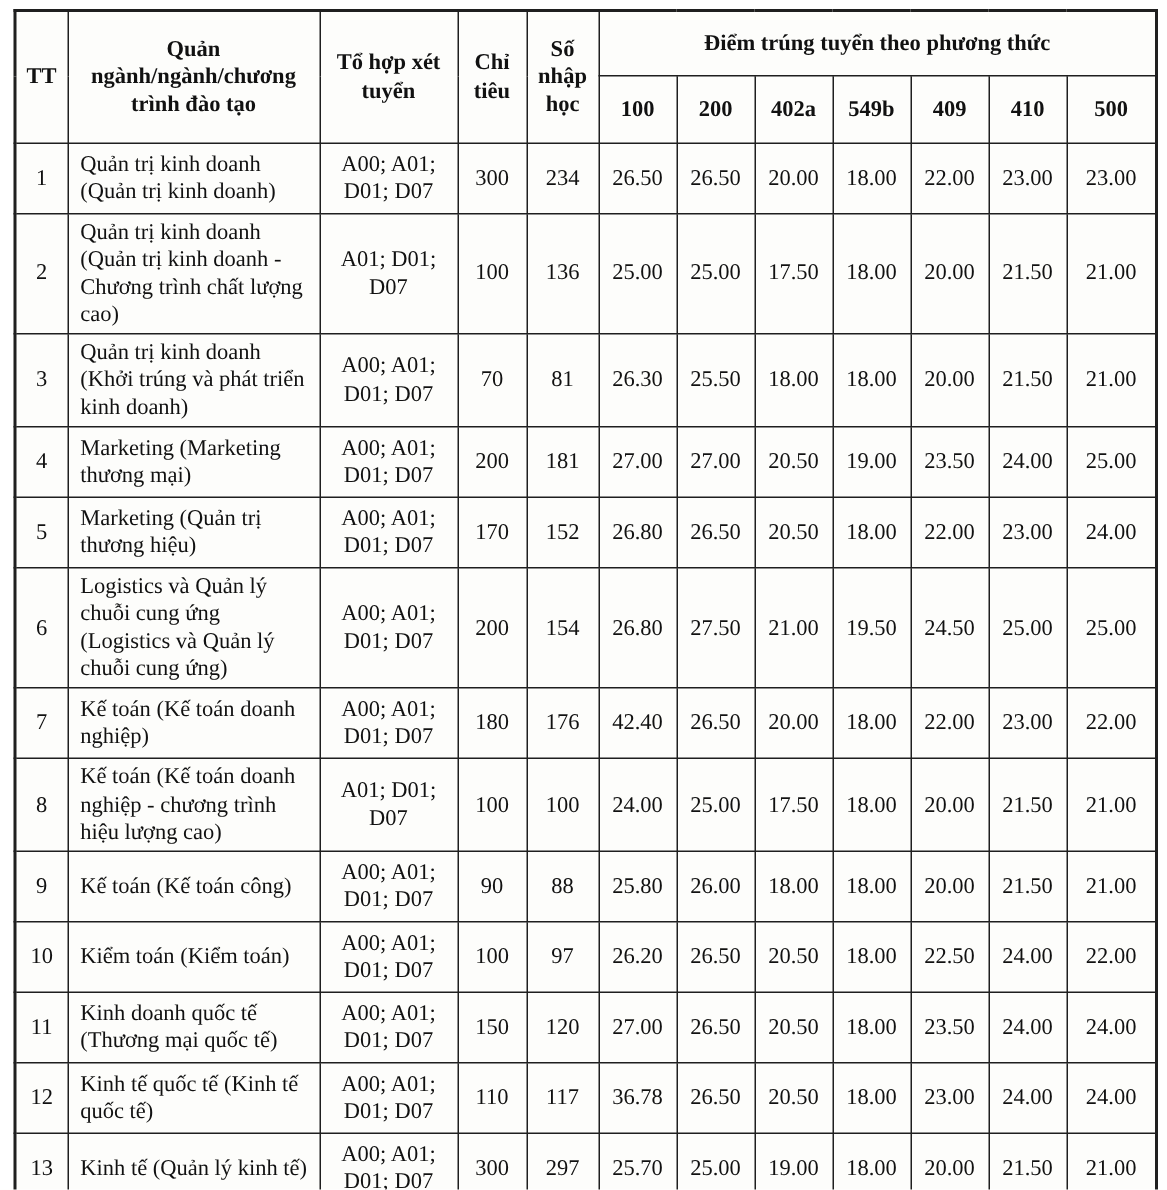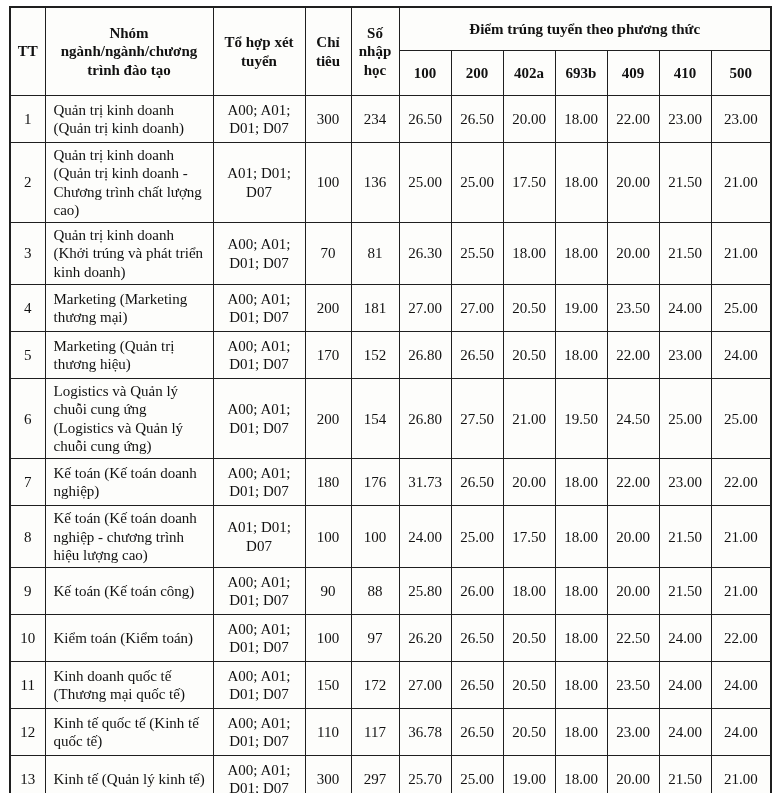--- a/index.html
+++ b/index.html
@@ -83,31 +83,31 @@
       <col class="w-s">
       <col class="w-s">
       <col class="w-s">
       <col class="w-s">
       <col class="w-s">
       <col class="w-s-last">
     </colgroup>
     <thead>
       <tr class="group-row">
         <th rowspan="2">TT</th>
-        <th rowspan="2">Nhóm ngành/ngành/chương trình đào tạo</th>
+        <th rowspan="2">Quản ngành/ngành/chương trình đào tạo</th>
         <th rowspan="2">Tổ hợp xét tuyển</th>
         <th rowspan="2">Chỉ tiêu</th>
         <th rowspan="2">Số nhập học</th>
         <th colspan="7">Điểm trúng tuyển theo phương thức</th>
       </tr>
       <tr class="method-row">
         <th>100</th>
         <th>200</th>
         <th>402a</th>
-        <th>693b</th>
+        <th>549b</th>
         <th>409</th>
         <th>410</th>
         <th>500</th>
       </tr>
     </thead>
     <tbody>
         <tr>
           <td class="c-tt">1</td>
           <td class="c-prog">Quản trị kinh doanh (Quản trị kinh doanh)</td>
           <td class="c-comb">A00; A01; D01; D07</td>
@@ -190,21 +190,21 @@
           <td class="c-num">24.50</td>
           <td class="c-num">25.00</td>
           <td class="c-num">25.00</td>
         </tr>
         <tr>
           <td class="c-tt">7</td>
           <td class="c-prog">Kế toán (Kế toán doanh nghiệp)</td>
           <td class="c-comb">A00; A01; D01; D07</td>
           <td class="c-num">180</td>
           <td class="c-num">176</td>
-          <td class="c-num">31.73</td>
+          <td class="c-num">42.40</td>
           <td class="c-num">26.50</td>
           <td class="c-num">20.00</td>
           <td class="c-num">18.00</td>
           <td class="c-num">22.00</td>
           <td class="c-num">23.00</td>
           <td class="c-num">22.00</td>
         </tr>
         <tr>
           <td class="c-tt">8</td>
           <td class="c-prog">Kế toán (Kế toán doanh nghiệp - chương trình hiệu lượng cao)</td>
@@ -245,21 +245,21 @@
           <td class="c-num">18.00</td>
           <td class="c-num">22.50</td>
           <td class="c-num">24.00</td>
           <td class="c-num">22.00</td>
         </tr>
         <tr>
           <td class="c-tt">11</td>
           <td class="c-prog">Kinh doanh quốc tế (Thương mại quốc tế)</td>
           <td class="c-comb">A00; A01; D01; D07</td>
           <td class="c-num">150</td>
-          <td class="c-num">172</td>
+          <td class="c-num">120</td>
           <td class="c-num">27.00</td>
           <td class="c-num">26.50</td>
           <td class="c-num">20.50</td>
           <td class="c-num">18.00</td>
           <td class="c-num">23.50</td>
           <td class="c-num">24.00</td>
           <td class="c-num">24.00</td>
         </tr>
         <tr>
           <td class="c-tt">12</td>

